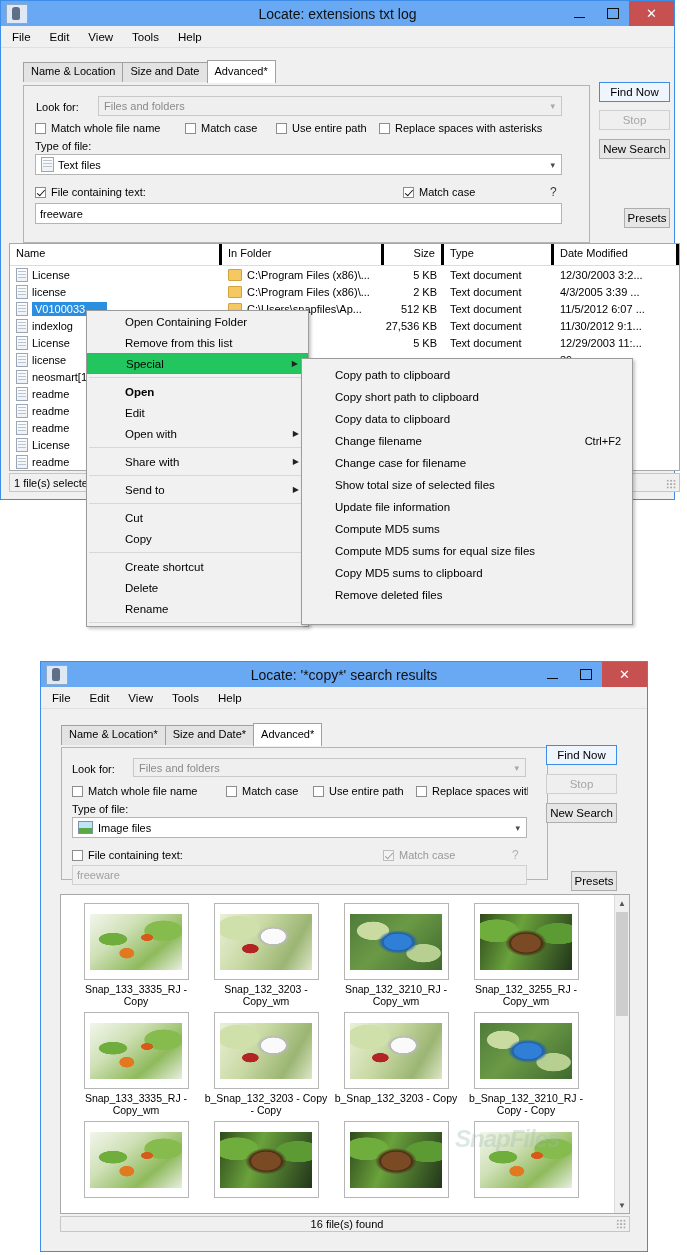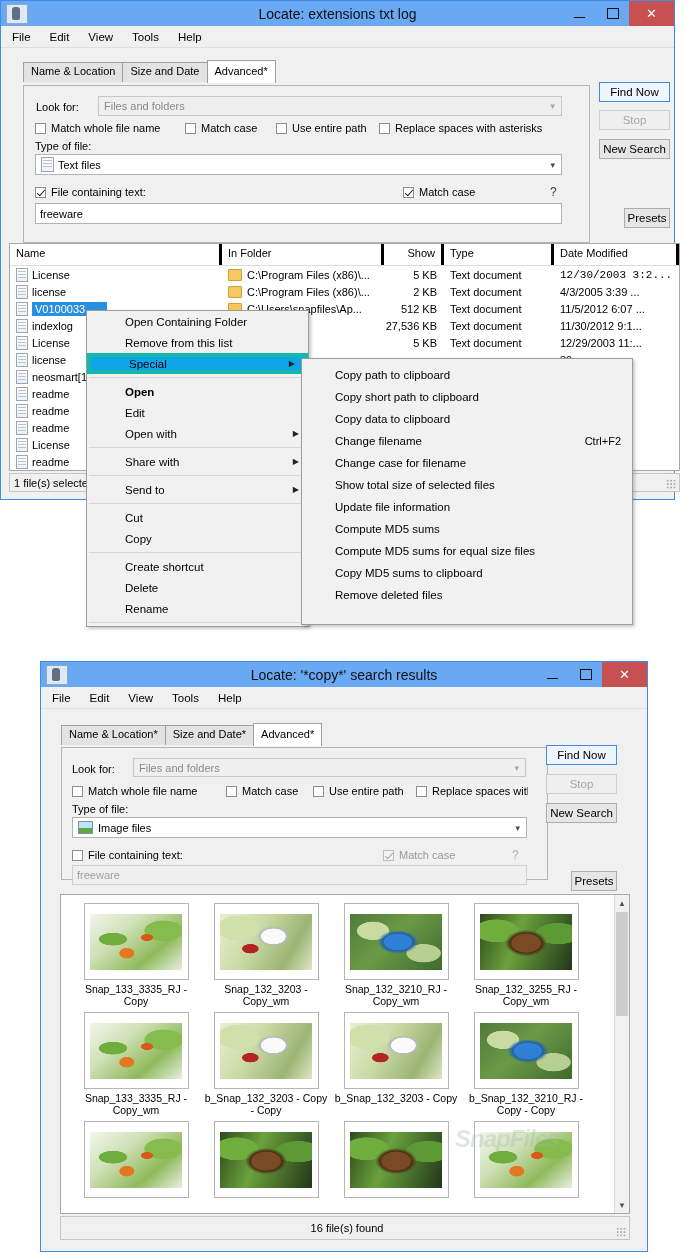--- a/index.html
+++ b/index.html
@@ -64,21 +64,21 @@
   .sel{background:#2a8fe0;color:#fff;}
   .statusbar{position:absolute;background:#f0f0f0;border:1px solid #c6c6c6;box-sizing:border-box;display:flex;align-items:center;padding-left:4px;font-size:11px;}
   .grip{position:absolute;right:3px;bottom:2px;width:10px;height:10px;
     background-image:radial-gradient(#a9a9a9 35%,transparent 36%);
     background-size:3.4px 3.4px;}
 
   
   .menu{position:absolute;background:#f1f1f1;border:1px solid #9c9c9c;box-shadow:2px 2px 3px rgba(0,0,0,.22);z-index:40;box-sizing:border-box;}
   .mi{height:21px;display:flex;align-items:center;padding-left:38px;font-size:11.5px;position:relative;white-space:nowrap;}
   .mi.bold{font-weight:bold;}
-  .mi.hl{background:#0ea5e9;border:4px solid #14b8a6;box-sizing:border-box;height:21px;}
+  .mi.hl{background:#22c55e;border:1px solid #14b8a6;box-sizing:border-box;height:21px;}
   .mi .arrow{position:absolute;right:9px;font-size:8px;color:#222;}
   .mi .accel{position:absolute;right:11px;font-size:11px;}
   .msep{height:1px;background:#d8d8d8;margin:3px 2px 3px 2px;}
 
   
   .thumbpane{position:absolute;background:#fff;border:1px solid #a8a8a8;box-sizing:border-box;overflow:hidden;}
   .thumbgrid{display:flex;flex-wrap:wrap;padding:8px 0 0 10px;}
   .thumb{width:130px;margin-bottom:5px;display:flex;flex-direction:column;align-items:center;}
   .thumbframe{width:103px;height:75px;border:1px solid #b5b5b5;background:#fff;display:flex;align-items:center;justify-content:center;overflow:hidden;}
   .thumbimg{width:92px;height:56px;}
@@ -173,37 +173,37 @@
 
   <div class="btn primary" style="left:598px;top:81px;width:71px;height:20px;">Find Now</div>
   <div class="btn disabled" style="left:598px;top:109px;width:71px;height:20px;">Stop</div>
   <div class="btn" style="left:598px;top:138px;width:71px;height:20px;">New Search</div>
   <div class="btn" style="left:623px;top:207px;width:46px;height:20px;">Presets</div>
 
   <div class="listview" style="left:8px;top:242px;width:671px;height:228px;">
     <div class="lv-head">
       <div class="lv-col" style="width:212px;">Name</div>
       <div class="lv-col" style="width:162px;">In Folder</div>
-      <div class="lv-col num" style="width:60px;">Show</div>
+      <div class="lv-col num" style="width:60px;">Size</div>
       <div class="lv-col" style="width:110px;">Type</div>
       <div class="lv-col" style="width:125px;">Date Modified</div>
     </div>
     <div id="lv-rows">
         <div class="lv-row">
           <div class="lv-cell" style="width: 212px;">
             <i class="txtico"></i>
             <span>License</span>
           </div>
           <div class="lv-cell" style="width: 162px;">
             <i class="foldico"></i>
             <span>C:\Program Files (x86)\...</span>
           </div>
           <div class="lv-cell num" style="width: 60px;">5 KB</div>
           <div class="lv-cell" style="width: 110px;">Text document</div>
-          <div class="lv-cell" style="width: 125px; font-family: Liberation Mono, monospace;">12/30/2003 3:2...</div>
+          <div class="lv-cell" style="width: 125px;">12/30/2003 3:2...</div>
         </div>
         <div class="lv-row">
           <div class="lv-cell" style="width: 212px;">
             <i class="txtico"></i>
             <span>license</span>
           </div>
           <div class="lv-cell" style="width: 162px;">
             <i class="foldico"></i>
             <span>C:\Program Files (x86)\...</span>
           </div>
@@ -579,19 +579,19 @@
         </div>
       </div>
   </div>
 
   <div class="vscroll" style="left:573px;top:233px;width:15px;height:318px;">
     <div class="vs-arrow">▲</div>
     <div class="vs-thumb" style="top:17px;height:104px;"></div>
     <div class="vs-arrow" style="position:absolute;bottom:0;left:0;right:0;">▼</div>
   </div>
 
-  <div class="statusbar" style="left:19px;top:554px;width:570px;height:24px;justify-content:center;text-align:right;">
+  <div class="statusbar" style="left:19px;top:554px;width:570px;height:16px;justify-content:center;text-align:right;">
     <span>16 file(s) found</span>
     <i class="grip"></i>
   </div>
 </div>
 
 <div class="wm" style="left:455px;top:1125px;font-size:24px;">SnapFiles</div>
 
 </body></html>

